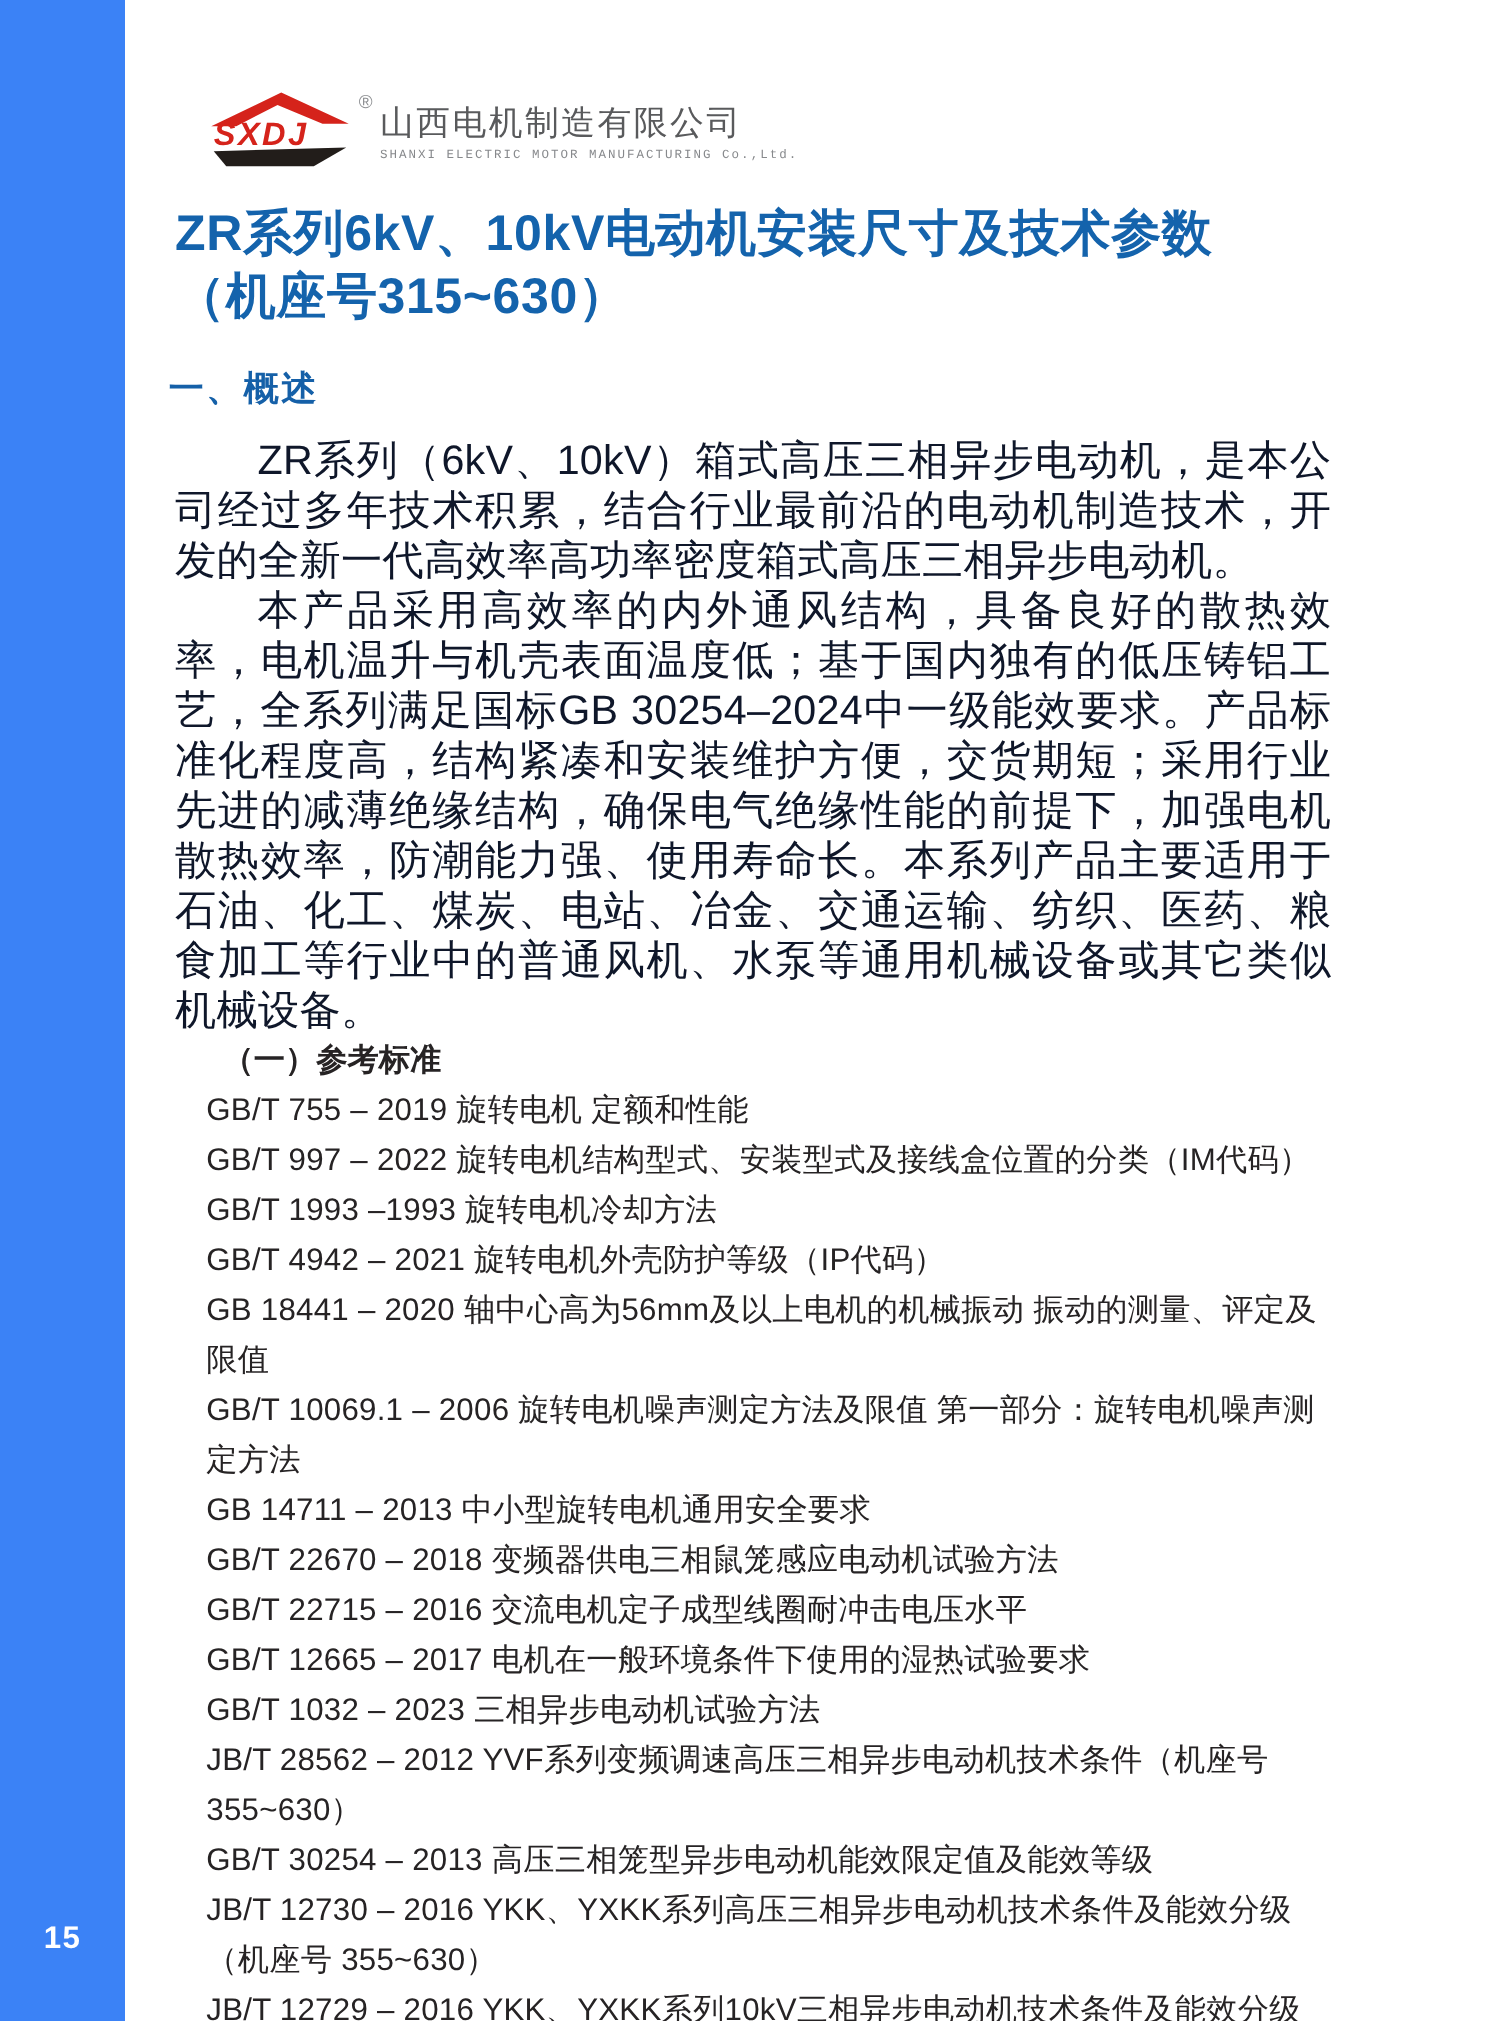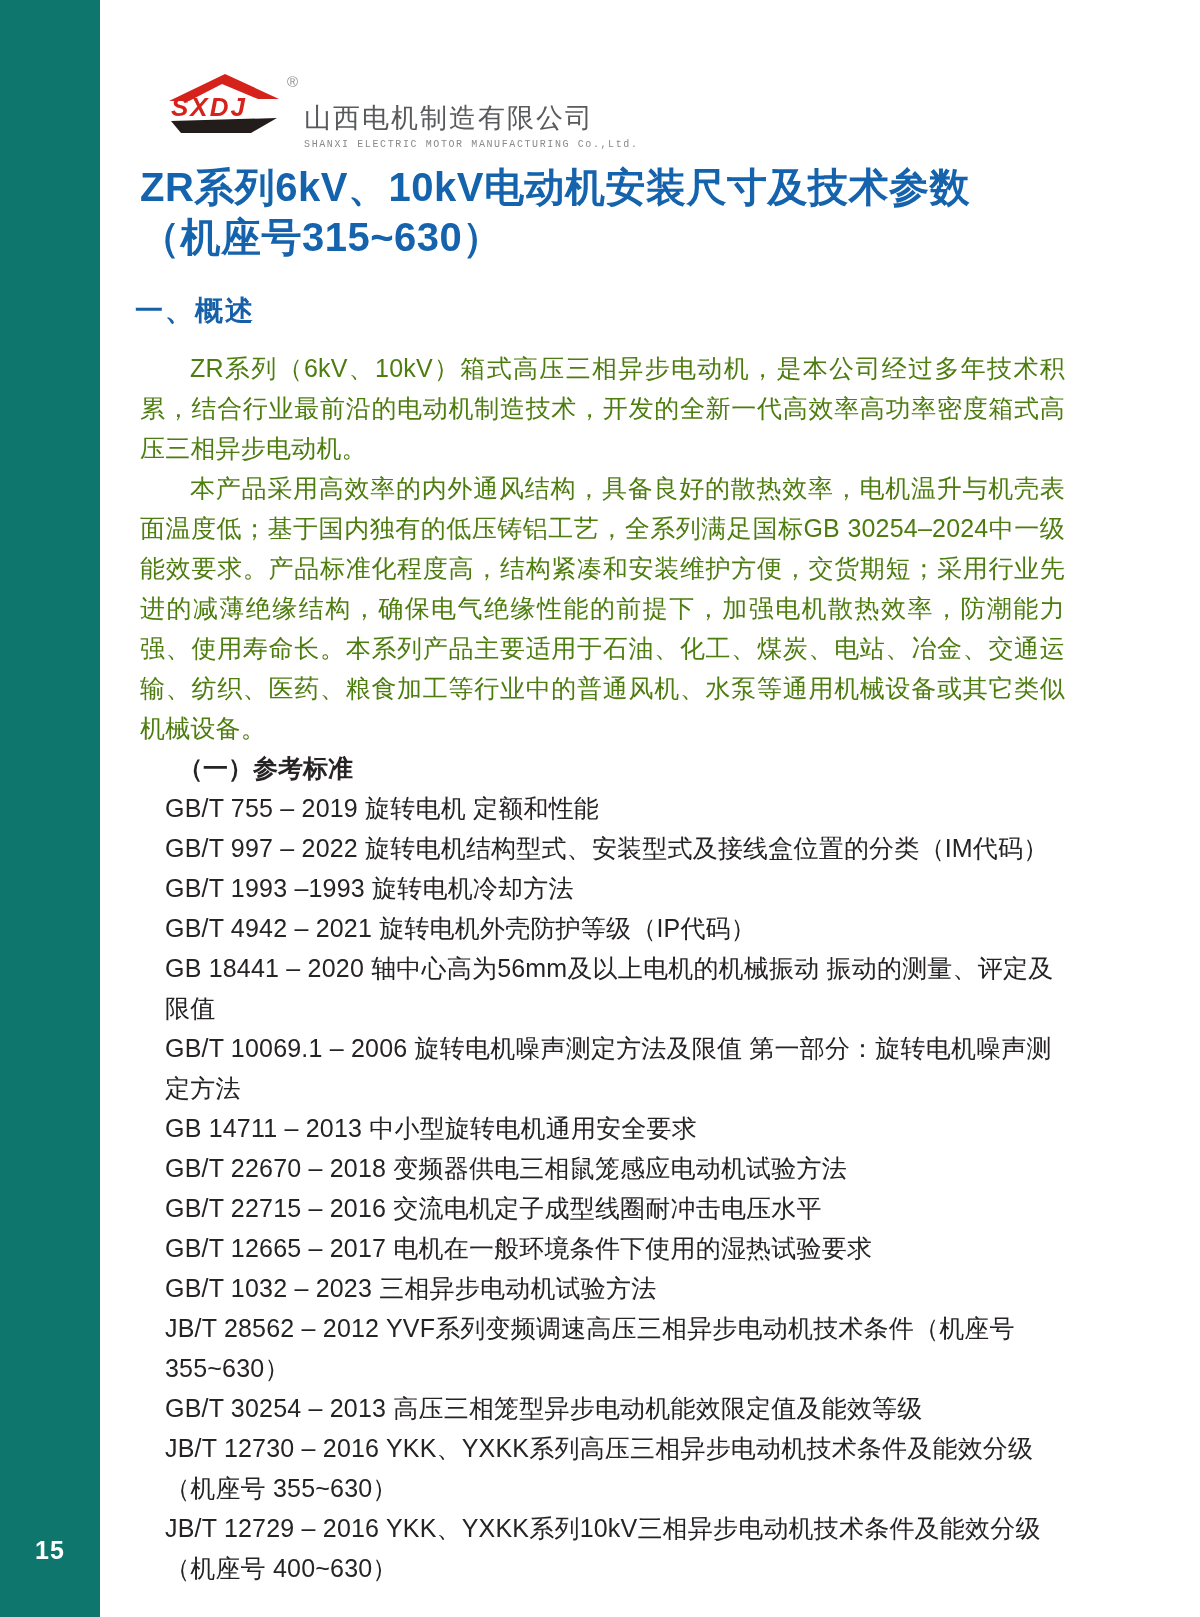--- a/index.html
+++ b/index.html
@@ -13,21 +13,21 @@
     position: relative;
     width: 1200px;
     height: 1617px;
     background: #ffffff;
     overflow: hidden;
   }
   .sidebar {
     position: absolute;
     left: 0; top: 0; bottom: 0;
     width: 100px;
-    background: #0f766e;
+    background: #3b82f6;
   }
   .page-number {
     position: absolute;
     bottom: 52px;
     left: 0;
     width: 100%;
     text-align: center;
     color: #ffffff;
     font-weight: bold;
     font-size: 25px;
@@ -50,21 +50,21 @@
   .reg-mark {
     color: #8d8f92;
     font-size: 15px;
     line-height: 1;
     margin: 2px 6px 0 4px;
   }
   .company {
     display: flex;
     flex-direction: column;
     justify-content: center;
-    margin-top: 28px;
+    margin-top: 8px;
   }
   .company-cn {
     font-size: 27px;
     color: #595a5c;
     font-weight: normal;
     letter-spacing: 2px;
   }
   .company-en {
     font-size: 10px;
     color: #87898c;
@@ -88,25 +88,25 @@
     margin-top: 30px;
     margin-left: -5px;
     color: #1560a8;
     font-weight: bold;
     font-size: 28px;
     letter-spacing: 2px;
   }
   
   .paragraphs { margin-top: 18px; }
   .para {
-    font-size: 25px;
+    font-size: 33px;
     line-height: 40px;
     text-align: justify;
     text-indent: 2em;
-    color: #4d7c0f;
+    color: #0f172a;
     letter-spacing: 0.2px;
   }
   
   .sub-heading {
     font-size: 25px;
     line-height: 40px;
     font-weight: bold;
     color: #262324;
     margin-left: 38px;
   }

